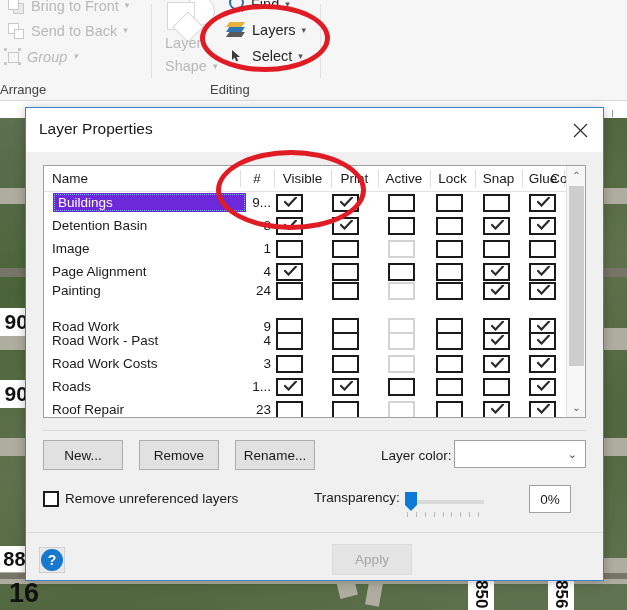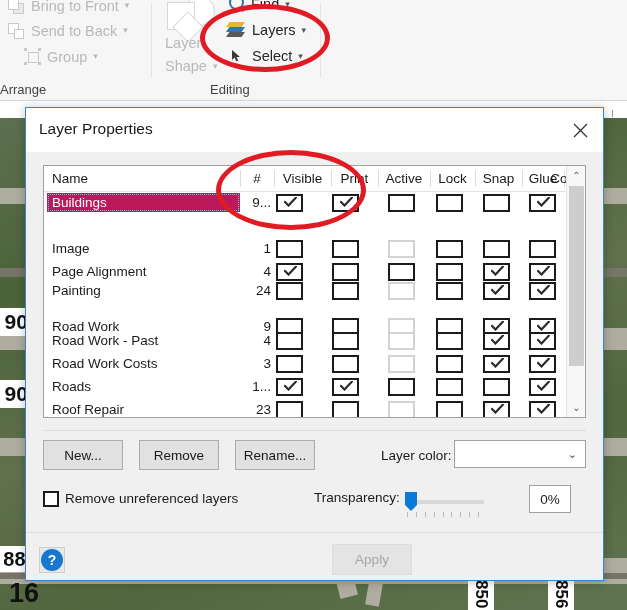--- a/index.html
+++ b/index.html
@@ -89,21 +89,21 @@
   
   .grid-panel{position:absolute;left:17px;top:13px;width:543px;height:253px;background:#fff;border:1px solid #a0a0a0;box-sizing:border-box;}
   .grid-head{position:absolute;left:0;top:0;height:25px;width:541px;background:#fff;border-bottom:1px solid #e2e2e2;}
   .gh-cell{position:absolute;top:0;height:25px;font-size:13.5px;color:#1a1a1a;display:flex;align-items:center;}
   .gh-cell.ctr{justify-content:center;}
   .gh-div{position:absolute;top:4px;width:1px;height:17px;background:#dcdcdc;}
 
   .grid-rows{position:absolute;left:0;top:25px;width:541px;height:226px;overflow:hidden;}
   .grow{position:absolute;left:0;width:541px;height:23px;}
   .gname{position:absolute;left:8px;top:2px;height:19px;display:flex;align-items:center;font-size:13.5px;color:#1a1a1a;white-space:nowrap;}
-  .gname.sel{left:3px;width:188px;padding-left:5px;background:#be185d;color:#fff;outline:1px dotted #7fb8e8;outline-offset:-2px;}
+  .gname.sel{left:9px;width:188px;padding-left:5px;background:#6d28d9;color:#fff;outline:1px dotted #7fb8e8;outline-offset:-2px;}
   .gnum{position:absolute;top:2px;height:19px;display:flex;align-items:center;justify-content:flex-end;font-size:13.5px;color:#1a1a1a;}
 
   .cbx{position:absolute;top:3px;width:27px;height:18px;border:2px solid #1b1b1b;background:#fff;box-sizing:border-box;}
   .cbx.dis{border-color:#d3d3d3;}
   .cbx .tick{position:absolute;left:6px;top:1px;width:13px;height:10px;}
 
   
   .vsb{position:absolute;right:0;top:0;width:19px;height:251px;background:#f7f7f7;border-left:1px solid #e3e3e3;box-sizing:border-box;}
   .vsb-arrow{position:absolute;left:0;width:19px;height:19px;display:flex;align-items:center;justify-content:center;color:#5a5a5a;font-size:10px;}
   .vsb-thumb{position:absolute;left:2px;width:15px;background:#cdcdcd;}
@@ -181,21 +181,21 @@
       <span class="rb-caret">▾</span>
     </div>
     <div class="rb-item" style="left:8px;top:22px;">
       <span class="ico ico-stb">
           <i class="s1"></i>
           <i class="s2"></i>
         </span>
       <span>Send to Back</span>
       <span class="rb-caret">▾</span>
     </div>
-    <div class="rb-item" style="left:24px;top:48px;">
+    <div class="rb-item" style="left:4px;top:48px;font-style:italic;">
       <span class="ico ico-grp">
         <i style="left:0;top:0"></i>
           <i style="left:14px;top:0"></i>
           <i style="left:0;top:14px"></i>
           <i style="left:14px;top:14px"></i>
         <i class="inner"></i>
       </span>
       <span>Group</span>
       <span class="rb-caret">▾</span>
     </div>
@@ -298,20 +298,47 @@
             <div class="cbx" style="left: 344px;"></div>
             <div class="cbx" style="left: 392px;"></div>
             <div class="cbx" style="left: 439px;"></div>
             <div class="cbx" style="left: 485px;">
               <svg class="tick" viewBox="0 0 13 10" aria-hidden="true">
                 <path d="M1 5 L4.5 8.5 L12 0.5" stroke="#2b2b2b" stroke-width="2.2" fill="none" stroke-linecap="square"></path>
               </svg>
             </div>
             <div class="cbx" style="left: 523px;"></div>
           </div>
+          <div class="grow" style="top: 23px;">
+            <div class="gname">Detention Basin</div>
+            <div class="gnum" style="left: 197px; width: 30px;">8</div>
+            <div class="cbx" style="left: 232px;">
+              <svg class="tick" viewBox="0 0 13 10" aria-hidden="true">
+                <path d="M1 5 L4.5 8.5 L12 0.5" stroke="#2b2b2b" stroke-width="2.2" fill="none" stroke-linecap="square"></path>
+              </svg>
+            </div>
+            <div class="cbx" style="left: 288px;">
+              <svg class="tick" viewBox="0 0 13 10" aria-hidden="true">
+                <path d="M1 5 L4.5 8.5 L12 0.5" stroke="#2b2b2b" stroke-width="2.2" fill="none" stroke-linecap="square"></path>
+              </svg>
+            </div>
+            <div class="cbx" style="left: 344px;"></div>
+            <div class="cbx" style="left: 392px;"></div>
+            <div class="cbx" style="left: 439px;">
+              <svg class="tick" viewBox="0 0 13 10" aria-hidden="true">
+                <path d="M1 5 L4.5 8.5 L12 0.5" stroke="#2b2b2b" stroke-width="2.2" fill="none" stroke-linecap="square"></path>
+              </svg>
+            </div>
+            <div class="cbx" style="left: 485px;">
+              <svg class="tick" viewBox="0 0 13 10" aria-hidden="true">
+                <path d="M1 5 L4.5 8.5 L12 0.5" stroke="#2b2b2b" stroke-width="2.2" fill="none" stroke-linecap="square"></path>
+              </svg>
+            </div>
+            <div class="cbx" style="left: 523px;"></div>
+          </div>
           <div class="grow" style="top: 46px;">
             <div class="gname">Image</div>
             <div class="gnum" style="left: 197px; width: 30px;">1</div>
             <div class="cbx" style="left: 232px;"></div>
             <div class="cbx" style="left: 288px;"></div>
             <div class="cbx dis" style="left: 344px;"></div>
             <div class="cbx" style="left: 392px;"></div>
             <div class="cbx" style="left: 439px;"></div>
             <div class="cbx" style="left: 485px;"></div>
             <div class="cbx" style="left: 523px;"></div>

